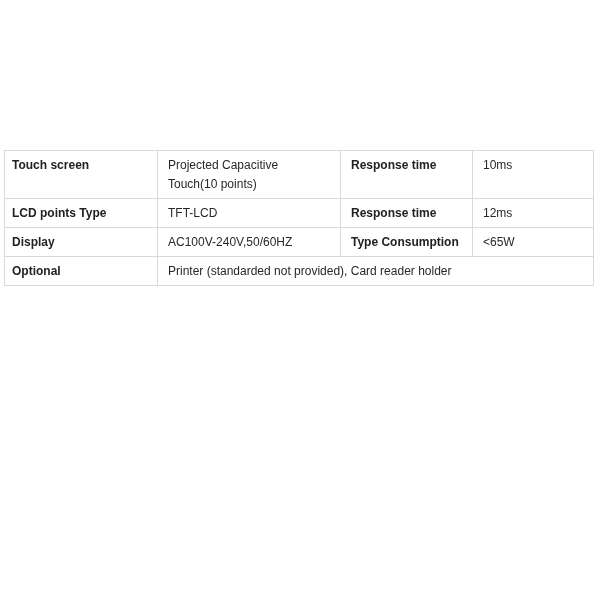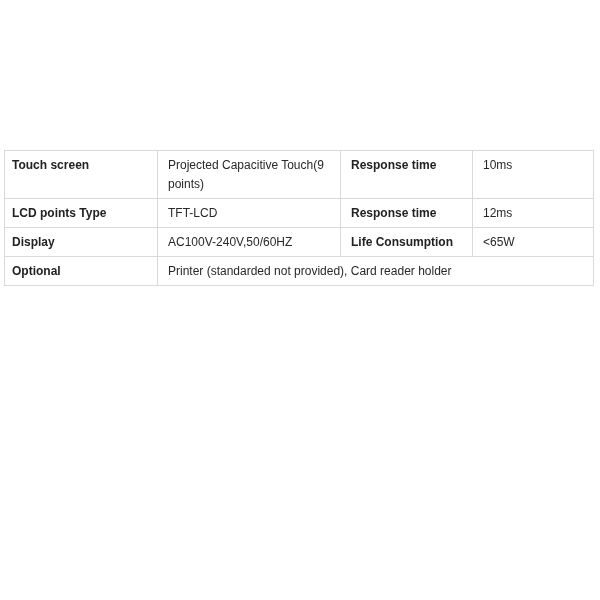--- a/index.html
+++ b/index.html
@@ -61,34 +61,34 @@
   <table class="spec">
     <colgroup>
       <col class="c1">
       <col class="c2">
       <col class="c3">
       <col class="c4">
     </colgroup>
     <tbody id="spec-body">
         <tr class="tall">
           <td class="label">Touch screen</td>
-          <td class="value">Projected Capacitive Touch(9 points)</td>
+          <td class="value">Projected Capacitive Touch(10 points)</td>
           <td class="label">Response time</td>
           <td class="value">10ms</td>
         </tr>
         <tr>
           <td class="label">LCD points Type</td>
           <td class="value">TFT-LCD</td>
           <td class="label">Response time</td>
           <td class="value">12ms</td>
         </tr>
         <tr>
           <td class="label">Display</td>
           <td class="value">AC100V-240V,50/60HZ</td>
-          <td class="label">Life Consumption</td>
+          <td class="label">Type Consumption</td>
           <td class="value">&lt;65W</td>
         </tr>
         <tr>
           <td class="label">Optional</td>
           <td class="value" colspan="3">Printer (standarded not provided), Card reader holder</td>
         </tr>
       </tbody>
   </table>
 </div>
 

